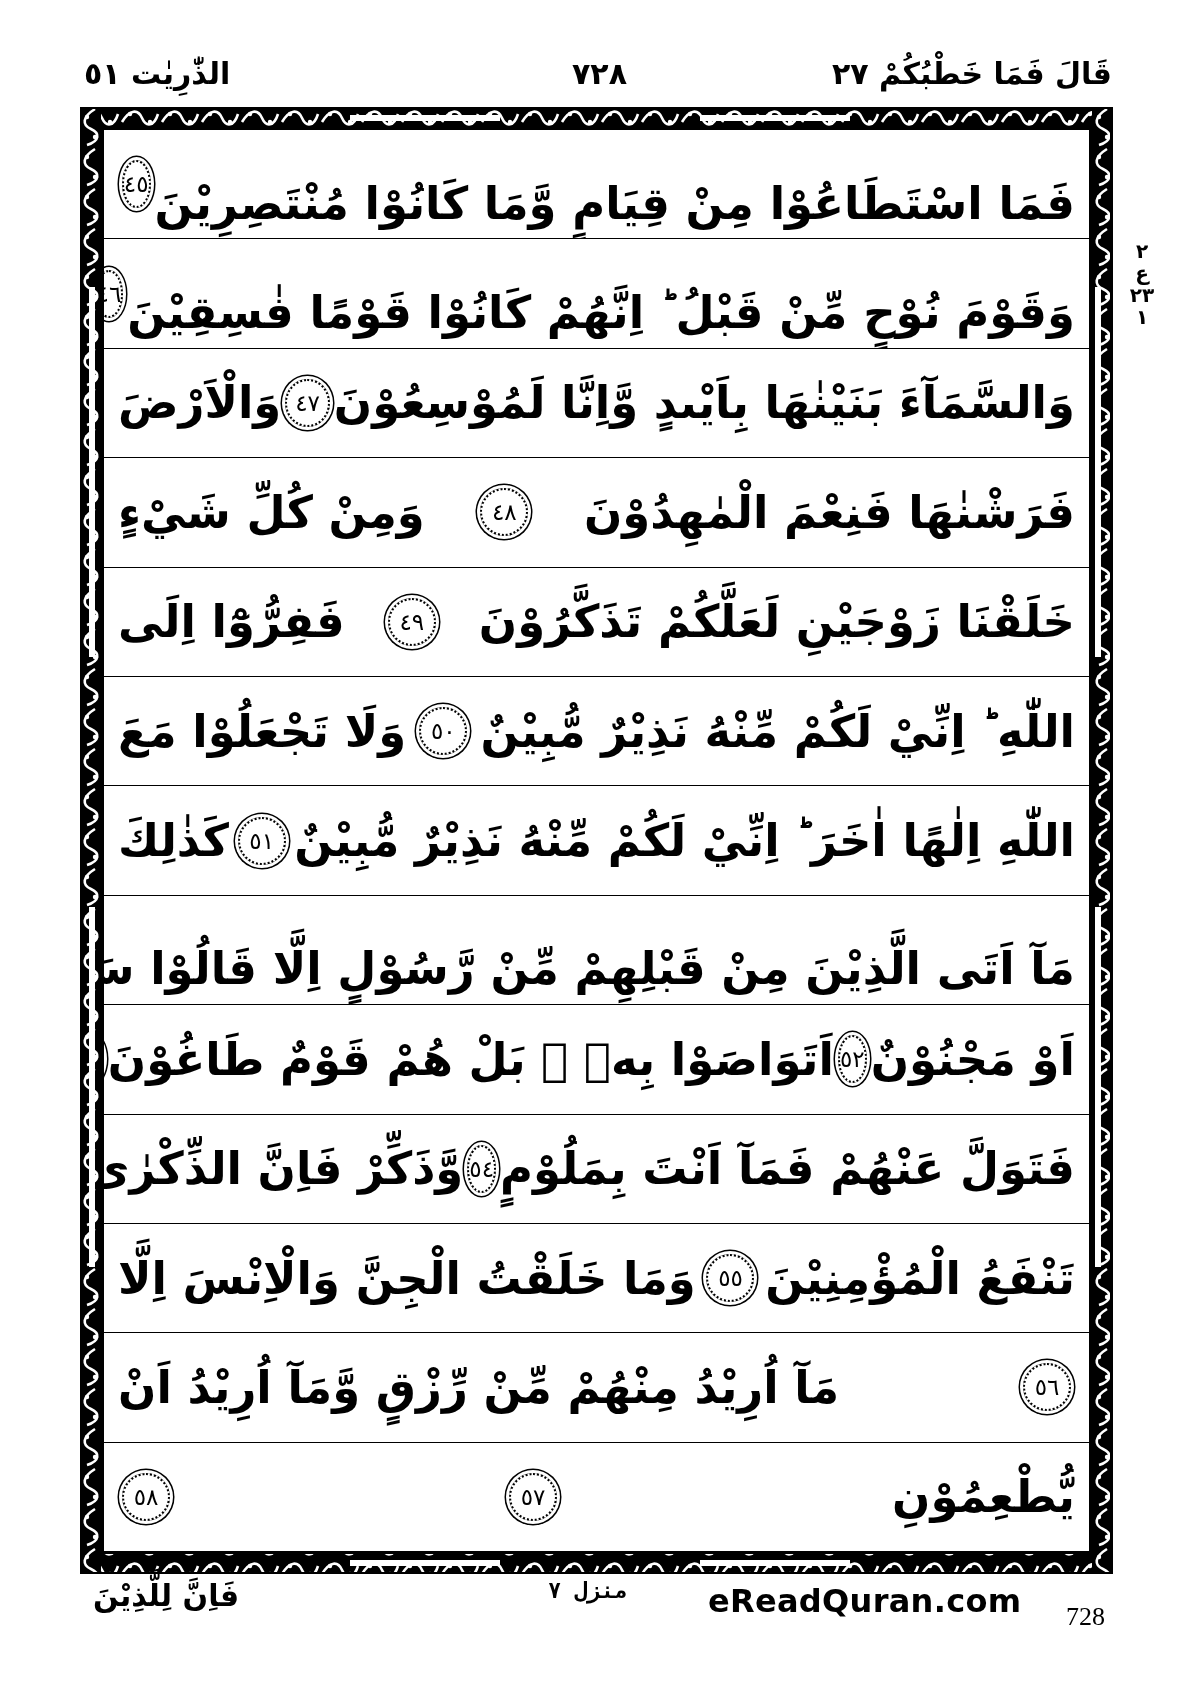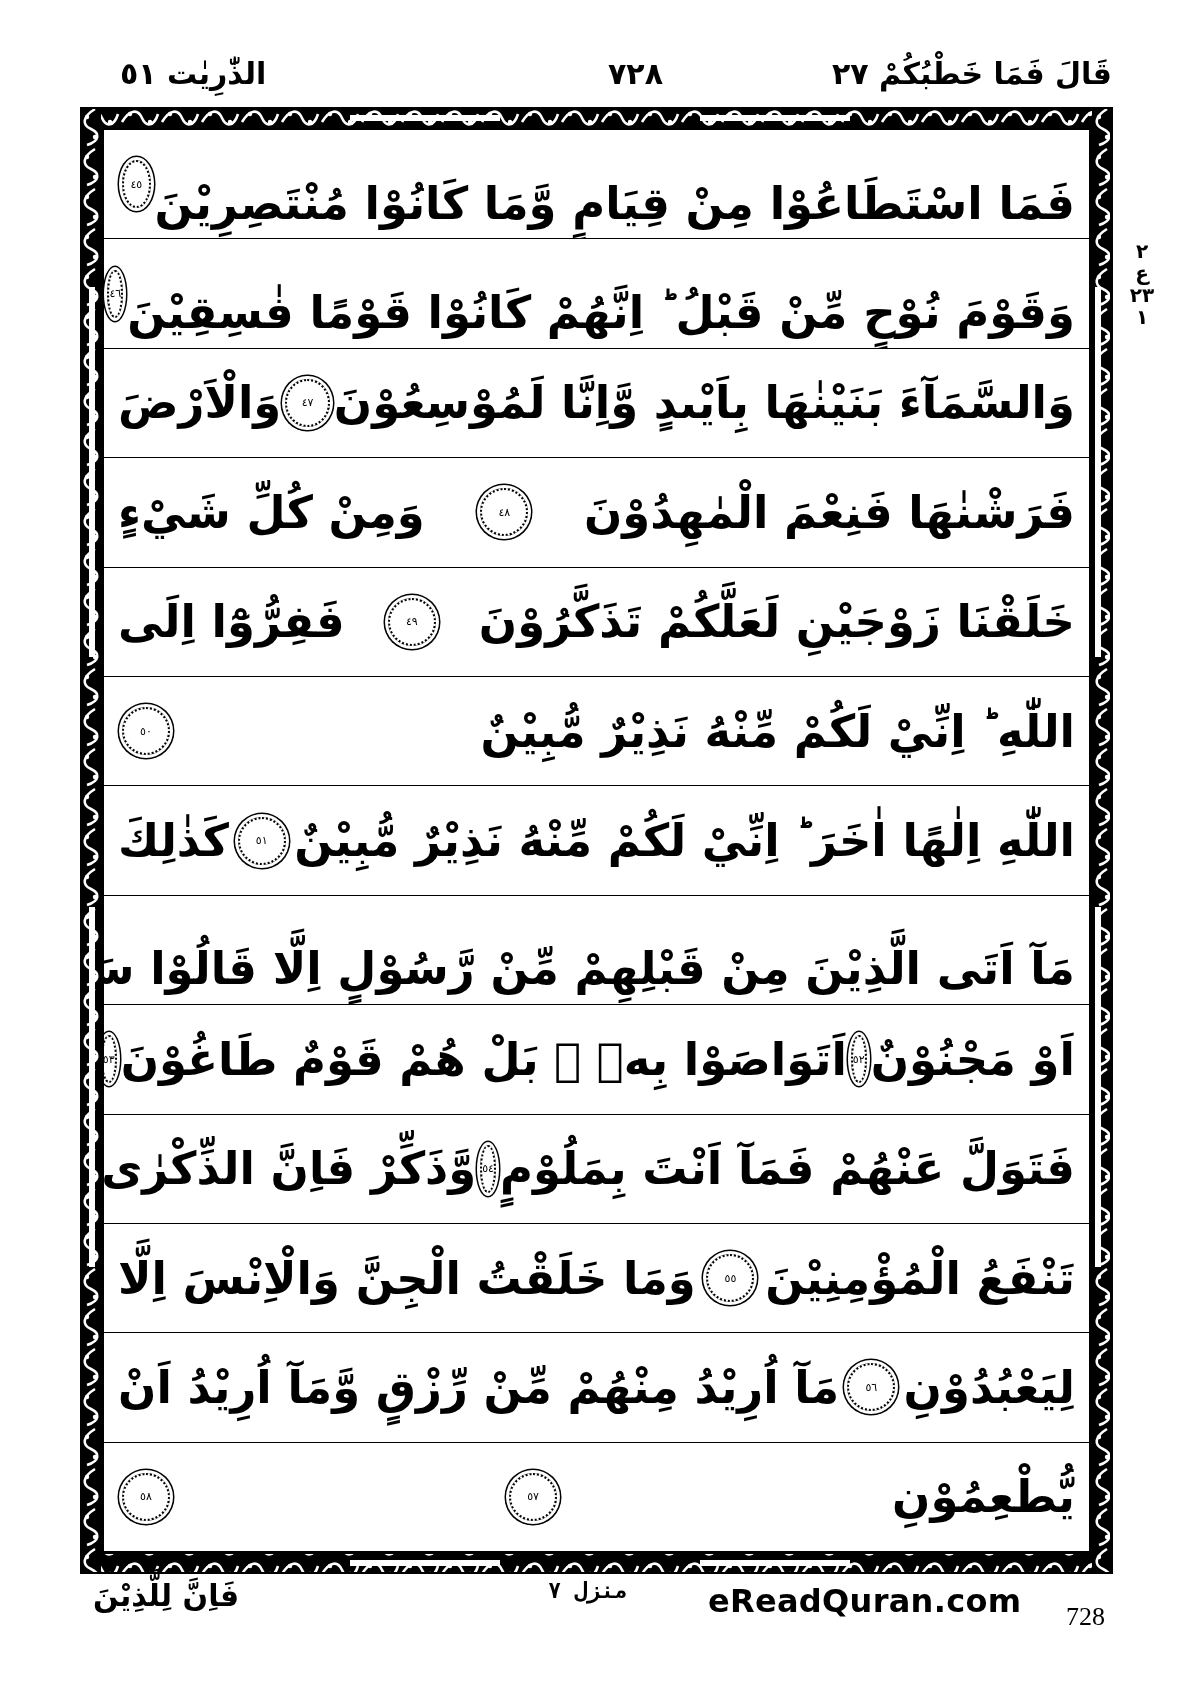--- a/index.html
+++ b/index.html
@@ -1,27 +1,27 @@
 <!DOCTYPE html>
 <html><head>
 <meta charset="utf-8">
 <style>
   html, body { margin:0; padding:0; background:#ffffff; }
   body { width:1190px; height:1684px; position:relative; overflow:hidden; color:#000; font-family:"DejaVu Sans", sans-serif; }
-  .hdr { position:absolute; top:52px; height:44px; font-family:"DejaVu Sans", sans-serif; font-weight:bold; font-size:30px; line-height:44px; direction:rtl; white-space:nowrap;margin-left:36px; }
+  .hdr { position:absolute; top:52px; height:44px; font-family:"DejaVu Sans", sans-serif; font-weight:bold; font-size:30px; line-height:44px; direction:rtl; white-space:nowrap; }
   .hdr-left { left:84px; }
   .hdr-center { left:527px; width:100px; text-align:right; }
   .hdr-right { right:78px; }
   .frame { position:absolute; left:80px; top:107px; width:1033px; height:1467px; background:#000; box-sizing:border-box; }
   .orn { position:absolute; inset:0; }
   .inner { position:absolute; left:22px; top:21px; right:22px; bottom:21px; background:#fff; border:2px solid #000; box-sizing:border-box; display:flex; flex-direction:column; }
   .line { flex:1; border-bottom:1.5px solid #000; display:flex; align-items:center; justify-content:space-between; direction:rtl; padding:0 14px; font-family:"DejaVu Sans", sans-serif; font-weight:bold; font-size:45px; white-space:nowrap; overflow:hidden; }
   .line:last-child { border-bottom:none; }
   .line .txt { flex:1; text-align:justify; text-align-last:justify;margin-top:38px; }
-  .ayah { display:inline-flex; align-items:center; justify-content:center; width:44px; height:44px; border-radius:50%; border:2px dotted #000; font-size:11px; font-weight:normal; margin:12px 4px; vertical-align:middle; box-shadow:0 0 0 3px #fff, 0 0 0 4.5px #000; }
+  .ayah { display:inline-flex; align-items:center; justify-content:center; width:44px; height:44px; border-radius:50%; border:2px dotted #000; font-size:23px; font-weight:normal; margin:12px 4px; vertical-align:middle; box-shadow:0 0 0 3px #fff, 0 0 0 4.5px #000; }
   .ruku { position:absolute; left:1122px; top:240px; width:40px; text-align:center; font-family:"DejaVu Sans", sans-serif; font-weight:bold; font-size:20px; line-height:22px; direction:rtl; }
   .ftr-left { position:absolute; left:80px; top:1578px; font-family:"DejaVu Sans", sans-serif; font-weight:bold; font-size:30px; direction:rtl;margin-left:13px; }
   .ftr-manzil { position:absolute; left:548px; top:1578px; font-family:Liberation Mono, monospace; font-weight:bold; font-size:22px; direction:rtl; }
   .ftr-url { position:absolute; left:708px; top:1582px; font-family:"DejaVu Sans", sans-serif; font-weight:bold; font-size:32px; letter-spacing:0.3px; }
   .ftr-num { position:absolute; left:1066px; top:1582px; font-family:"Liberation Serif", serif; font-size:26px;margin-top:20px; }
 </style>
 </head>
 <body>
 
 <div class="hdr hdr-left">الذّٰرِيٰت ٥١</div>
@@ -79,20 +79,21 @@
       <span>وَمِنْ كُلِّ شَيْءٍ</span>
     </div>
     <div class="line">
       <span>خَلَقْنَا زَوْجَيْنِ لَعَلَّكُمْ تَذَكَّرُوْنَ</span>
       <span class="ayah">٤٩</span>
       <span>فَفِرُّوْٓا اِلَى</span>
     </div>
     <div class="line">
       <span>اللّٰهِ ؕ اِنِّيْ لَكُمْ مِّنْهُ نَذِيْرٌ مُّبِيْنٌ</span>
       <span class="ayah">٥٠</span>
+      <span>وَلَا تَجْعَلُوْا مَعَ</span>
     </div>
     <div class="line">
       <span>اللّٰهِ اِلٰهًا اٰخَرَ ؕ اِنِّيْ لَكُمْ مِّنْهُ نَذِيْرٌ مُّبِيْنٌ</span>
       <span class="ayah">٥١</span>
       <span>كَذٰلِكَ</span>
     </div>
     <div class="line">
       <span class="txt">مَآ اَتَى الَّذِيْنَ مِنْ قَبْلِهِمْ مِّنْ رَّسُوْلٍ اِلَّا قَالُوْا سَاحِرٌ</span>
     </div>
     <div class="line">
@@ -105,21 +106,20 @@
       <span>فَتَوَلَّ عَنْهُمْ فَمَآ اَنْتَ بِمَلُوْمٍ</span>
       <span class="ayah">٥٤</span>
       <span>وَّذَكِّرْ فَاِنَّ الذِّكْرٰى</span>
     </div>
     <div class="line">
       <span>تَنْفَعُ الْمُؤْمِنِيْنَ</span>
       <span class="ayah">٥٥</span>
       <span>وَمَا خَلَقْتُ الْجِنَّ وَالْاِنْسَ اِلَّا</span>
     </div>
     <div class="line">
-      <span>لِيَعْبُدُوْنِ</span>
       <span class="ayah">٥٦</span>
       <span>مَآ اُرِيْدُ مِنْهُمْ مِّنْ رِّزْقٍ وَّمَآ اُرِيْدُ اَنْ</span>
     </div>
     <div class="line">
       <span>يُّطْعِمُوْنِ</span>
       <span class="ayah">٥٧</span>
       <span class="ayah">٥٨</span>
     </div>
   </div>
 </div>

